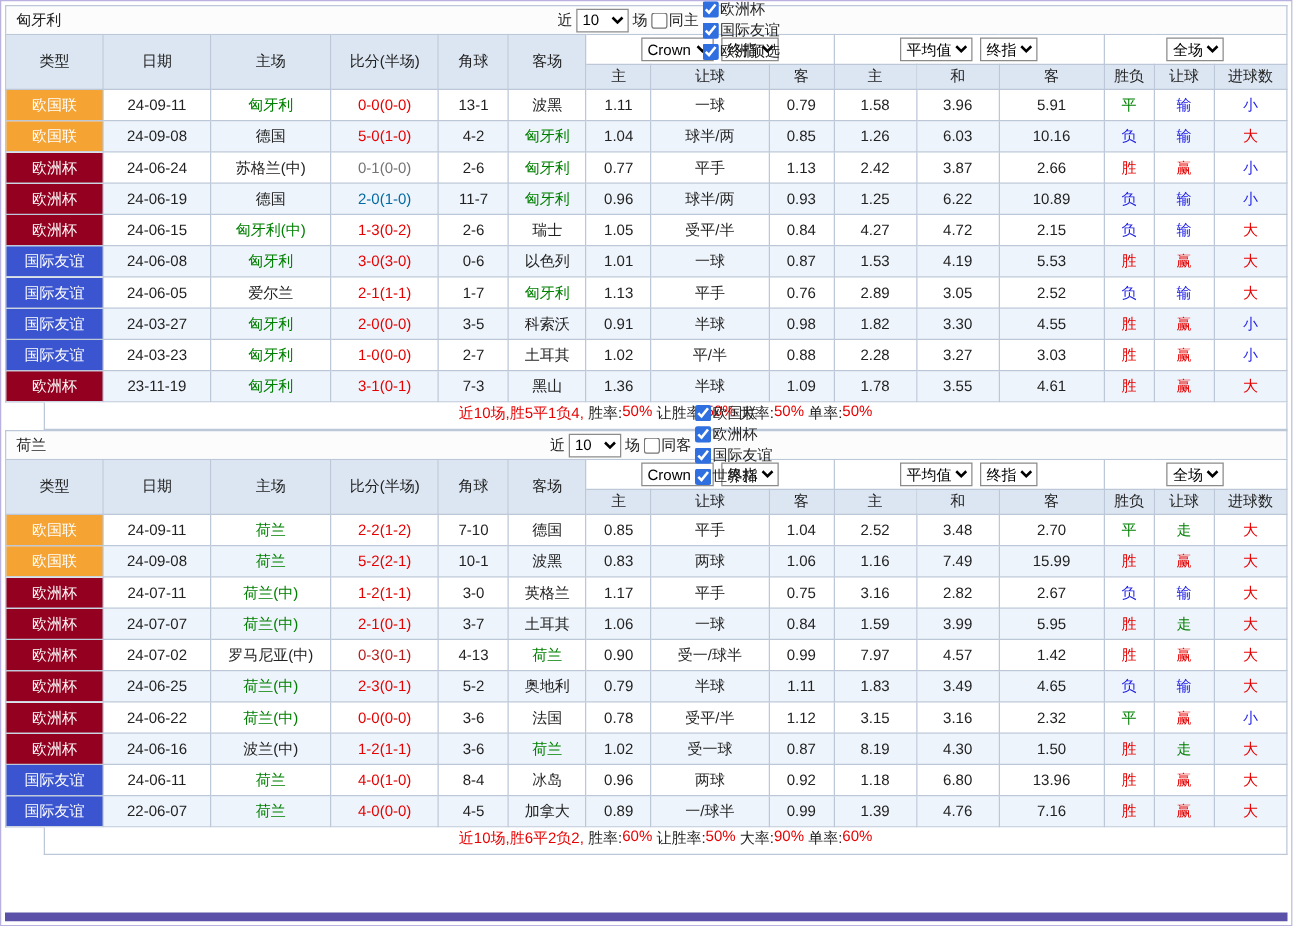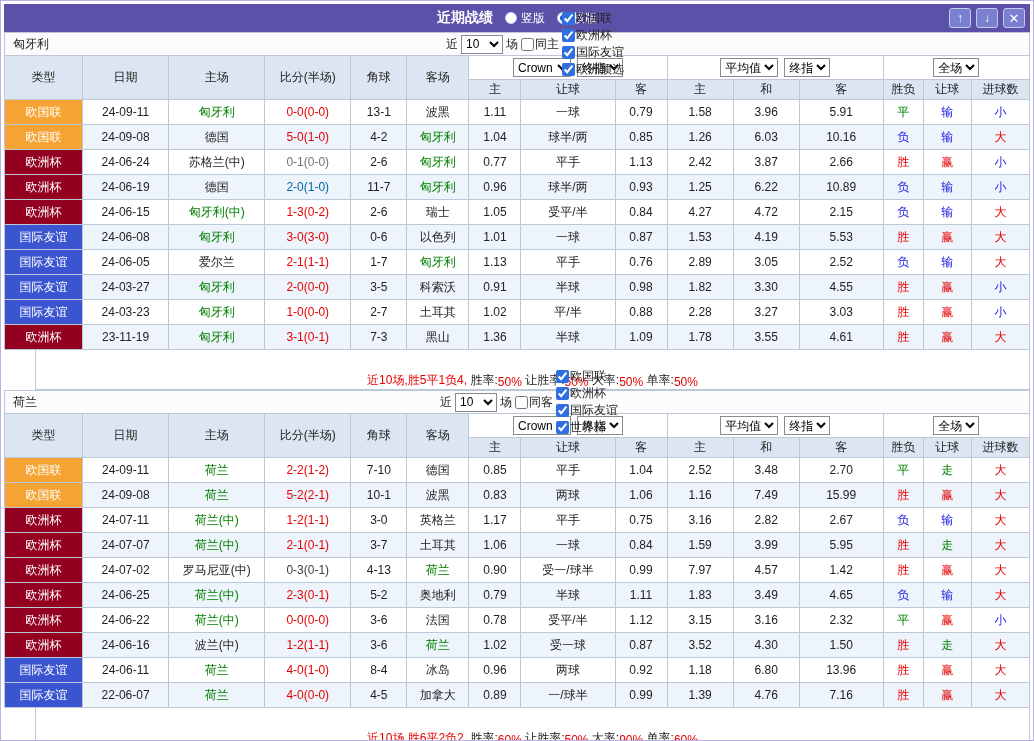--- a/index.html
+++ b/index.html
@@ -37,53 +37,29 @@
   .dd-cell .ui-select{ margin:0 3px; max-width:60px; }
   .dd-cell .bk-select{ width:58px; }
   .sub-row th{ height:20px; background:#dce6f2; }
   .stats-table td{ height:25px; color:#222; background:#fff; }
   tbody tr:nth-child(even) td{ background:#eef4fb; }
   td.c-type{ color:#fff; }
   col.w1{width:78px} col.w2{width:86px} col.w3{width:96px} col.w4{width:86px} col.w5{width:56px}
   col.w6{width:62px} col.w7{width:52px} col.w8{width:94px} col.w9{width:52px} col.w10{width:66px}
   col.w11{width:66px} col.w12{width:84px} col.w13{width:40px} col.w14{width:48px} col.w15{width:58px}
 
-  .summary{ height:40px; display:flex; align-items:flex-end; justify-content:center; border:1px solid #bcc8d8; border-top:none; background:#fff; white-space:pre;margin-left:31px; }
+  .summary{ height:22px; display:flex; align-items:flex-start; justify-content:center; border:1px solid #bcc8d8; border-top:none; background:#fff; white-space:pre;margin-left:31px; }
 
   
   .bottombar{ margin-top:auto; height:7px; flex:0 0 7px; background:#5b51a8; }
 </style>
 </head>
 <body>
 
 <div class="page">
-  <div class="titlebar" style="background: rgb(91, 81, 168);">
-    <div class="titlebar-center">
-      <span class="title">近期战绩</span>
-      <label class="radio-group radio-vertical">
-        <span class="radio"></span>
-        <span>竖版</span>
-      </label>
-      <label class="radio-group radio-horizontal">
-        <span class="radio selected"></span>
-        <span>横版</span>
-      </label>
-    </div>
-    <div class="titlebar-btns">
-      <button class="tb-btn">
-          <span>↑</span>
-        </button>
-      <button class="tb-btn">
-          <span>↓</span>
-        </button>
-      <button class="tb-btn close">
-          <span>✕</span>
-        </button>
-    </div>
-  </div>
 
   <div id="sections-container">
   <div class="section">
     <div class="filter-row">
       <span class="team-name">匈牙利</span>
       <div class="filter-controls">
         <span class="near-label">近</span>
         <span class="count-slot"><select class="ui-select"><option>10</option></select></span>
         <span class="games-label">场</span>
         <label class="cb-label">
@@ -480,21 +456,21 @@
     <td class="c-num">5.95</td>
     <td class="c-res" style="color: rgb(230, 0, 0);">胜</td>
     <td class="c-res" style="color: rgb(0, 128, 0);">走</td>
     <td class="c-res" style="color: rgb(230, 0, 0);">大</td>
   </tr>
 
   <tr class="data-row">
     <td class="c-type" style="background: rgb(148, 0, 31);">欧洲杯</td>
     <td class="c-date">24-07-02</td>
     <td class="c-home">罗马尼亚(中)</td>
-    <td class="c-score" style="color: #404040;">0-3(0-1)</td>
+    <td class="c-score" style="color: #b91c1c;">0-3(0-1)</td>
     <td class="c-corner">4-13</td>
     <td class="c-away" style="color: rgb(0, 128, 0);">荷兰</td>
     <td class="c-num">0.90</td>
     <td class="c-line">受一/球半</td>
     <td class="c-num">0.99</td>
     <td class="c-num">7.97</td>
     <td class="c-num">4.57</td>
     <td class="c-num">1.42</td>
     <td class="c-res" style="color: rgb(230, 0, 0);">胜</td>
     <td class="c-res" style="color: rgb(230, 0, 0);">赢</td>
@@ -540,21 +516,21 @@
   <tr class="data-row">
     <td class="c-type" style="background: rgb(148, 0, 31);">欧洲杯</td>
     <td class="c-date">24-06-16</td>
     <td class="c-home">波兰(中)</td>
     <td class="c-score" style="color: rgb(230, 0, 0);">1-2(1-1)</td>
     <td class="c-corner">3-6</td>
     <td class="c-away" style="color: rgb(0, 128, 0);">荷兰</td>
     <td class="c-num">1.02</td>
     <td class="c-line">受一球</td>
     <td class="c-num">0.87</td>
-    <td class="c-num">3.52</td>
+    <td class="c-num">8.19</td>
     <td class="c-num">4.30</td>
     <td class="c-num">1.50</td>
     <td class="c-res" style="color: rgb(230, 0, 0);">胜</td>
     <td class="c-res" style="color: rgb(0, 128, 0);">走</td>
     <td class="c-res" style="color: rgb(230, 0, 0);">大</td>
   </tr>
 
   <tr class="data-row">
     <td class="c-type" style="background: rgb(59, 85, 209);">国际友谊</td>
     <td class="c-date">24-06-11</td>

